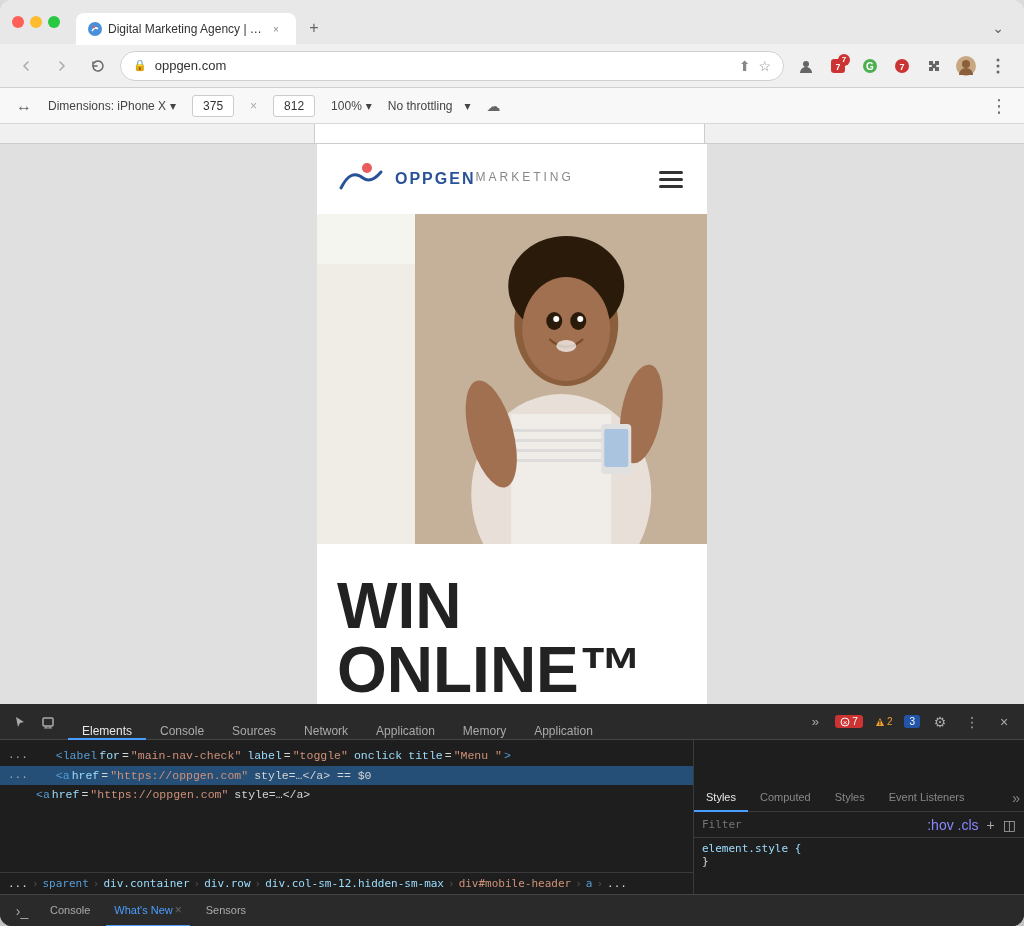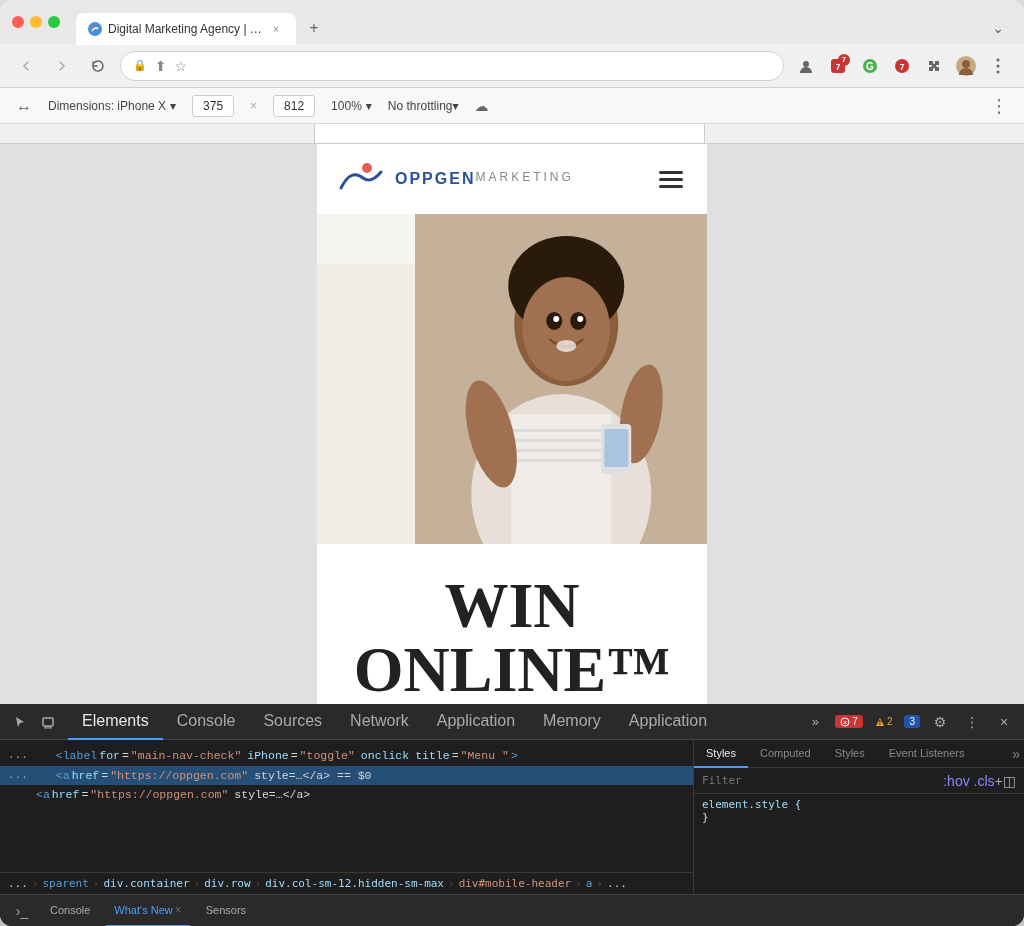--- a/index.html
+++ b/index.html
@@ -245,21 +245,21 @@
     }
     .zoom-selector {
       display: flex;
       align-items: center;
       gap: 4px;
       cursor: pointer;
     }
     .throttle-selector {
       display: flex;
       align-items: center;
-      gap: 0;
+      gap: 12px;
       cursor: pointer;
     }
     .device-toolbar-more {
       margin-left: auto;
       cursor: pointer;
       font-size: 18px;
       color: #666;
     }
 
     
@@ -369,22 +369,20 @@
       top: 0;
       width: 75%;
       height: 100%;
       background: linear-gradient(135deg, #c9b99a 0%, #a08060 30%, #5a3a28 70%, #3a2010 100%);
       border-radius: 0;
       overflow: hidden;
     }
 
     .hero-text {
       padding: 30px 20px 10px;
-      text-align: center;
-      font-family: Liberation Serif, serif;
     }
     .hero-win {
       font-size: 64px;
       font-weight: 900;
       color: #222;
       line-height: 1;
       display: block;
     }
     .hero-online {
       font-size: 64px;
@@ -427,22 +425,22 @@
       align-items: center;
       justify-content: center;
       font-size: 13px;
       color: #aaa;
       cursor: pointer;
     }
     .devtools-tab {
       height: 36px;
       padding: 0 14px;
       display: flex;
-      align-items: center;
-      font-size: 16px;
+      align-items: flex-end;
+      font-size: 12px;
       color: #aaa;
       cursor: pointer;
       border-bottom: 2px solid transparent;
       position: relative;
     }
     .devtools-tab.active {
       color: #e8e8e8;
       border-bottom: 2px solid #4a9eff;
     }
     .devtools-tab-more {
@@ -559,20 +557,21 @@
       background: #1e1e1e;
       display: flex;
       flex-direction: column;
       flex-shrink: 0;
     }
     .styles-tabs {
       display: flex;
       border-bottom: 1px solid #3a3a3a;
       height: 28px;
       flex-shrink: 0;
+      margin-top: 44px;
     }
     .styles-tab {
       padding: 0 12px;
       display: flex;
       align-items: center;
       font-size: 11px;
       color: #888;
       cursor: pointer;
       border-bottom: 2px solid transparent;
       height: 28px;
@@ -590,21 +589,21 @@
       font-size: 14px;
     }
 
     .styles-filter {
       height: 26px;
       background: #1e1e1e;
       border-bottom: 1px solid #3a3a3a;
       display: flex;
       align-items: center;
       padding: 0 8px;
-      gap: 0;
+      gap: 8px;
       flex-shrink: 0;
     }
     .filter-input {
       flex: 1;
       background: transparent;
       border: none;
       color: #aaa;
       font-size: 11px;
       outline: none;
       font-family: monospace;
@@ -732,20 +731,21 @@
       </svg>
     </button>
     <button class="nav-btn">
       <svg width="14" height="14" viewBox="0 0 14 14" fill="none">
         <path d="M2 7a5 5 0 1 0 1-3" stroke="#666" stroke-width="1.5" stroke-linecap="round"></path>
         <path d="M2 3v4h4" stroke="#666" stroke-width="1.5" stroke-linecap="round" stroke-linejoin="round"></path>
       </svg>
     </button>
     <div class="address-bar">
       <span class="address-lock">🔒</span>
+      <span class="address-text">oppgen.com</span>
       <span class="address-share">⬆</span>
       <span class="address-star">☆</span>
     </div>
     <div class="nav-extensions">
       <div class="ext-btn">
         <svg width="18" height="18" viewBox="0 0 18 18">
           <circle cx="9" cy="7" r="3" fill="#666"></circle>
           <path d="M3 16c0-3.3 2.7-6 6-6s6 2.7 6 6" fill="#666"></path>
         </svg>
       </div>
@@ -957,21 +957,21 @@
           <div class="elements-panel">
             <div class="elements-code">
               <div class="code-line">
                 <span class="code-dots">...</span>
                 <span class="c-indent" style="padding-left:20px;"></span>
                 <span class="c-tag">&lt;label </span>
                 <span class="c-attr">for</span>
                   <span class="c-eq">=</span>
                   <span class="c-val">"main-nav-check"</span>
                 <span style="margin-left:2px;"></span>
-                <span class="c-attr">iPhone</span>
+                <span class="c-attr">label</span>
                   <span class="c-eq">=</span>
                   <span class="c-val">"toggle"</span>
                 <span style="margin-left:2px;"></span>
                 <span class="c-attr">onclick</span>
                 <span style="margin-left:2px;"></span>
                 <span class="c-attr">title</span>
                   <span class="c-eq">=</span>
                   <span class="c-val">"Menu "</span>
                   <span class="c-tag">&gt;</span>
               </div>

